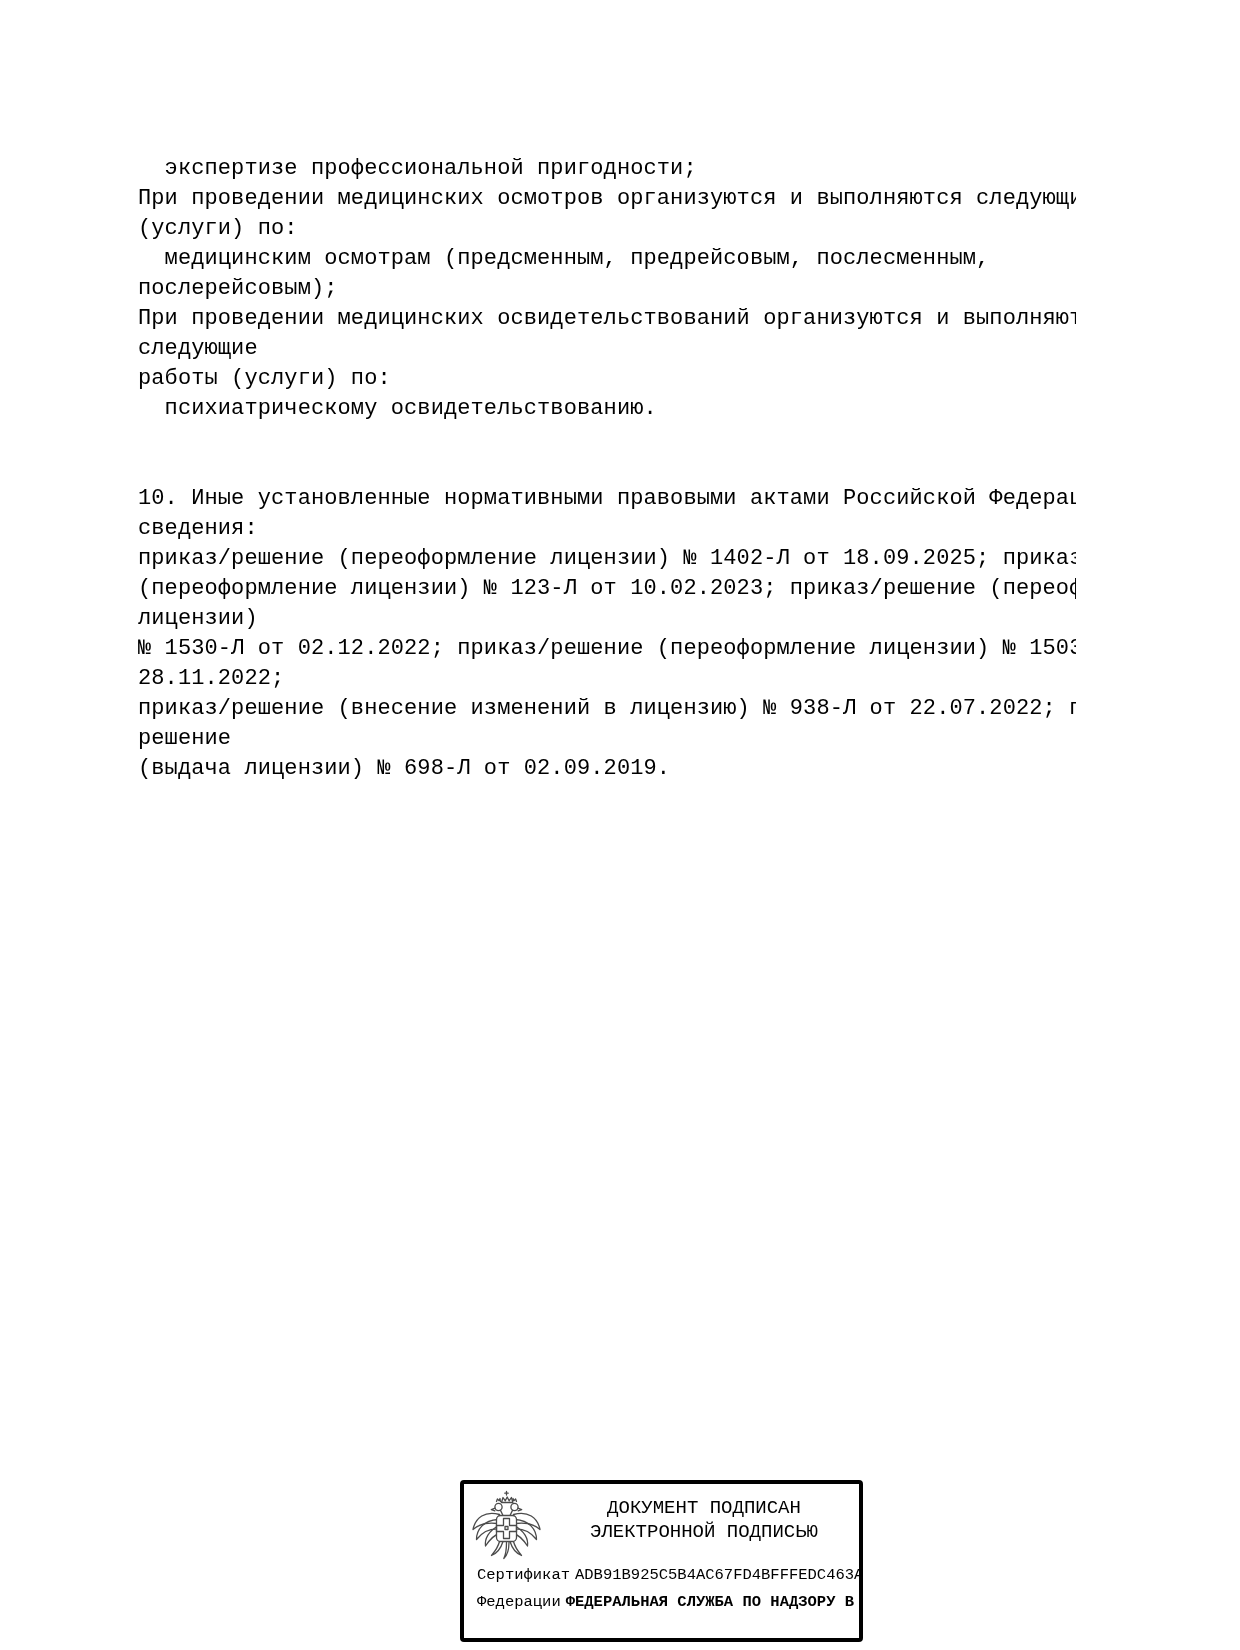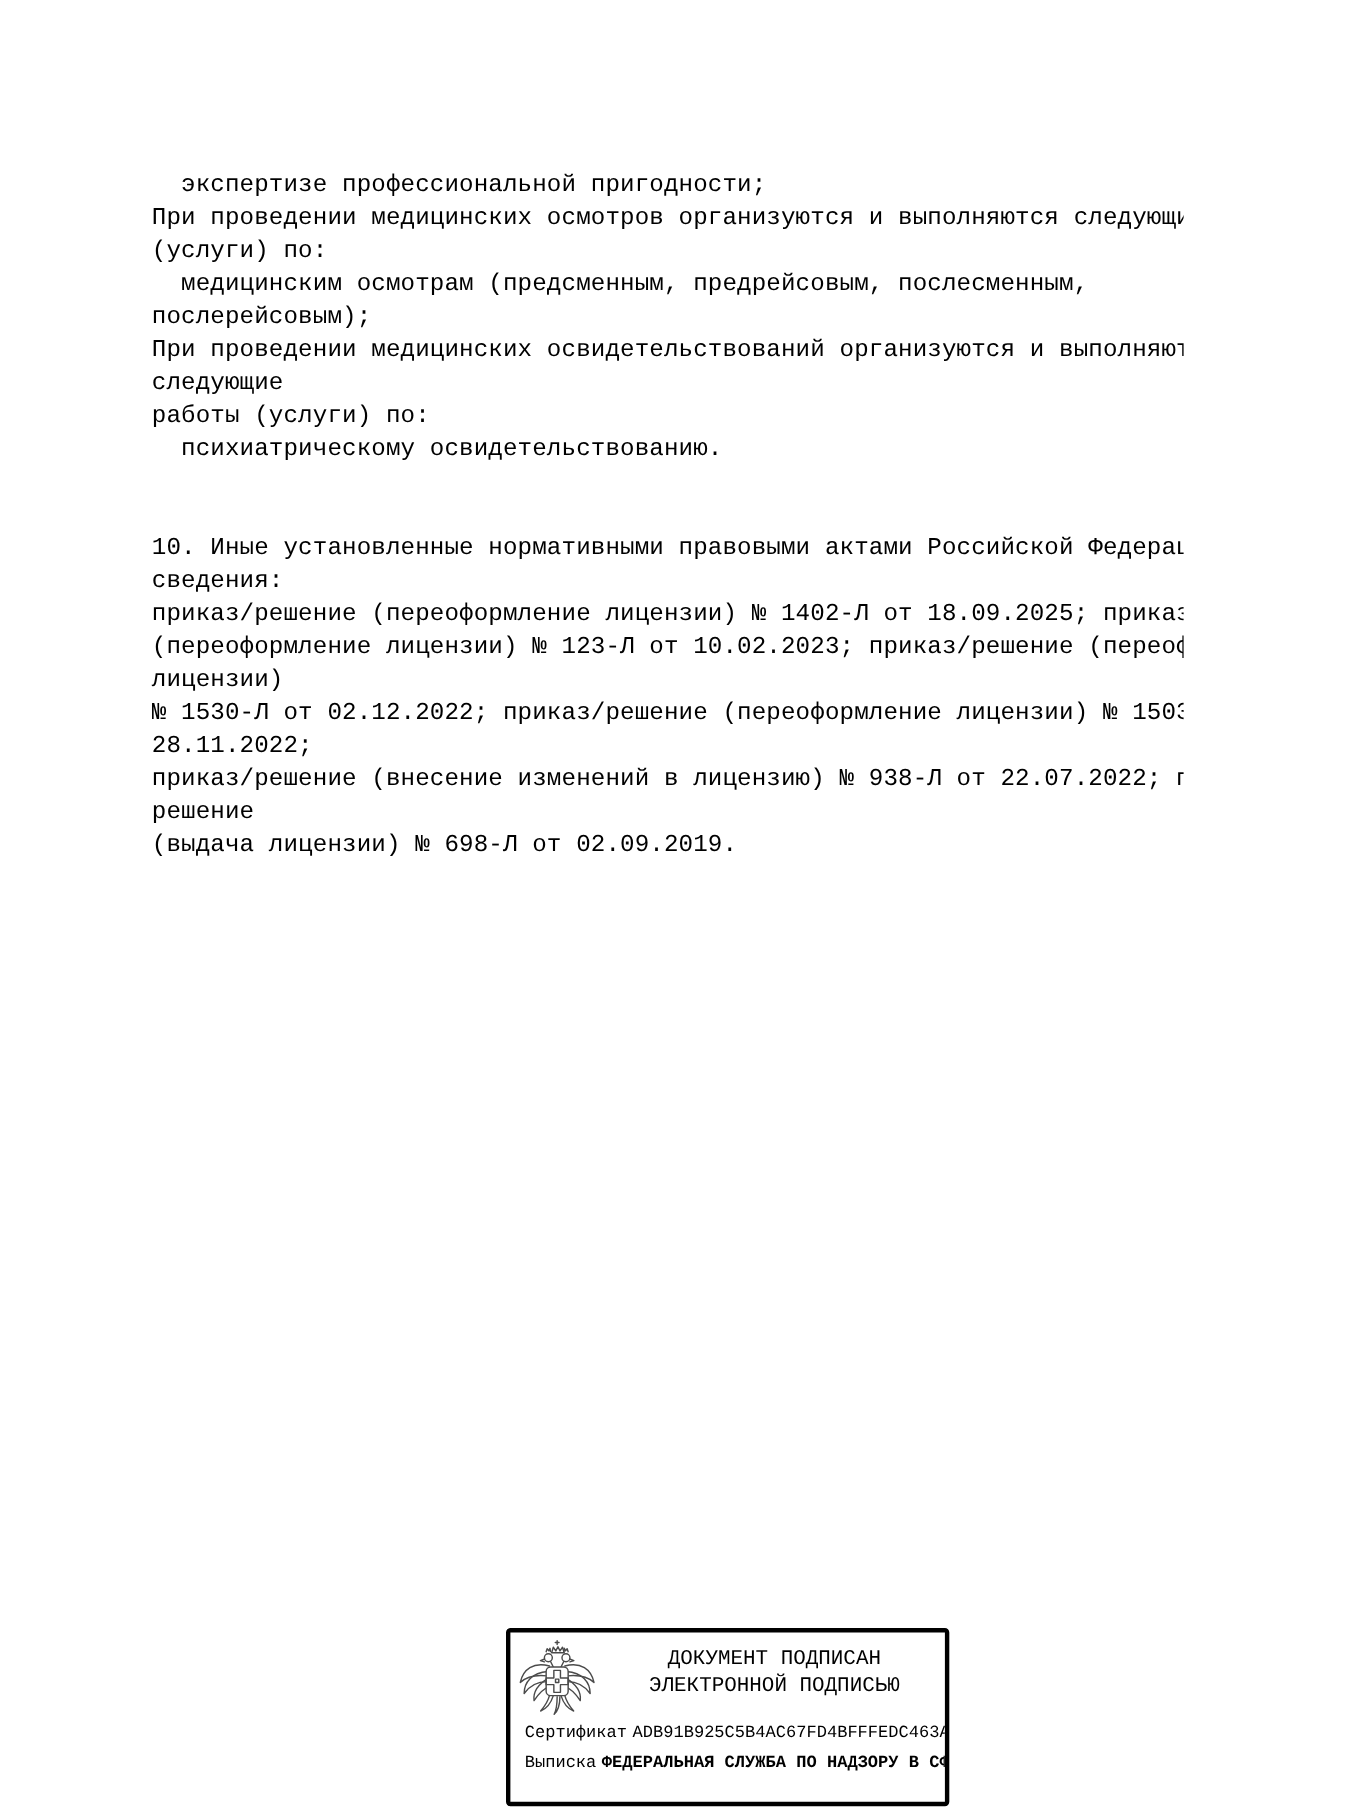--- a/index.html
+++ b/index.html
@@ -135,19 +135,19 @@
     </svg>
 
     <div class="stamp-title">ДОКУМЕНТ ПОДПИСАН
 ЭЛЕКТРОННОЙ ПОДПИСЬЮ</div>
 
     <div class="stamp-info">
       <div class="stamp-row">
         <span class="stamp-label">Сертификат</span><span>ADB91B925C5B4AC67FD4BFFFEDC463AE</span>
       </div>
       <div class="stamp-row">
-        <span class="stamp-label">Выписка</span><span class="stamp-owner-value">ФЕДЕРАЛЬНАЯ СЛУЖБА ПО НАДЗОРУ В СФ</span>
+        <span class="stamp-label">Федерации</span><span class="stamp-owner-value">ФЕДЕРАЛЬНАЯ СЛУЖБА ПО НАДЗОРУ В СФ</span>
       </div>
     </div>
 
   </div>
 
 </div>
 
 </body></html>

